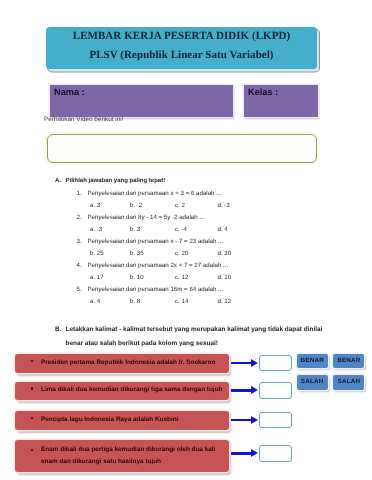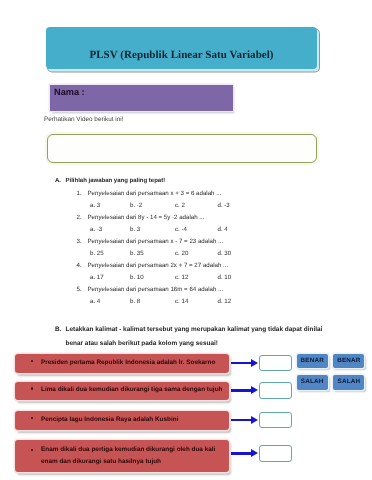--- a/index.html
+++ b/index.html
@@ -13,21 +13,21 @@
   .banner{position:absolute;left:46px;top:27px;width:271px;height:42px;
           background:#45AECA;border-radius:4px;
           box-shadow:2px 2.5px 0 0 #CCE9F2, 2px 2.5px 0 1px rgba(90,90,90,.65);}
   .banner-line{position:absolute;left:0;width:100%;text-align:center;
           color:#0D2433;font-family:"Liberation Serif",serif;font-weight:bold;
           font-size:11px;letter-spacing:.05px;}
   .bl1{top:3px;}
   .bl2{top:22px;}
 
   
-  .field{position:absolute;top:85px;height:26px;background:#7E67A7;
+  .field{position:absolute;top:85px;height:32px;background:#7E67A7;
          box-shadow:0 0 0 1.5px #EDE7F5, 1.5px 2.5px 1.5px rgba(120,120,120,.45);}
   .field-label{position:absolute;left:4px;top:2px;color:#1C0B2B;
          font-weight:bold;font-size:9.2px;}
   #field-nama{left:50px;width:183px;}
   #field-kelas{left:244px;width:74px;}
 
   
   .note{position:absolute;left:44px;top:116px;font-size:6.4px;color:#3C3C3C;}
   .videobox{position:absolute;left:47px;top:134px;width:268px;height:27px;
             border:1.1px solid #93A05E;border-radius:6px;background:#FEFEFC;
@@ -67,25 +67,29 @@
         border-radius:2px;box-shadow:0 0 0 1.5px #E9F1FA, 1.5px 2px 1.5px rgba(120,120,120,.5);}
   .chip span{position:absolute;left:0;top:3.3px;width:100%;text-align:center;
         font-size:6.3px;font-weight:bold;color:#0C1838;letter-spacing:.2px;}
 </style>
 </head>
 <body>
 
 <div class="page">
 
   <div class="banner">
+    <div class="banner-line bl1">LEMBAR KERJA PESERTA DIDIK (LKPD)</div>
     <div class="banner-line bl2">PLSV (Republik Linear Satu Variabel)</div>
   </div>
 
   <div class="field" id="field-nama">
     <span class="field-label">Nama  :</span>
+  </div>
+  <div class="field" id="field-kelas">
+    <span class="field-label">Kelas :</span>
   </div>
 
   <div class="note">Perhatikan Video berikut ini!</div>
   <div class="videobox"></div>
 
   <div class="sec-head" id="secA-marker">A.</div>
   <div class="sec-head" id="secA-text">Pilihlah jawaban yang paling tepat!</div>
 
   <div id="questions">
       <div class="qnum" style="left: 76.5px; top: 189.5px;">1.</div>

